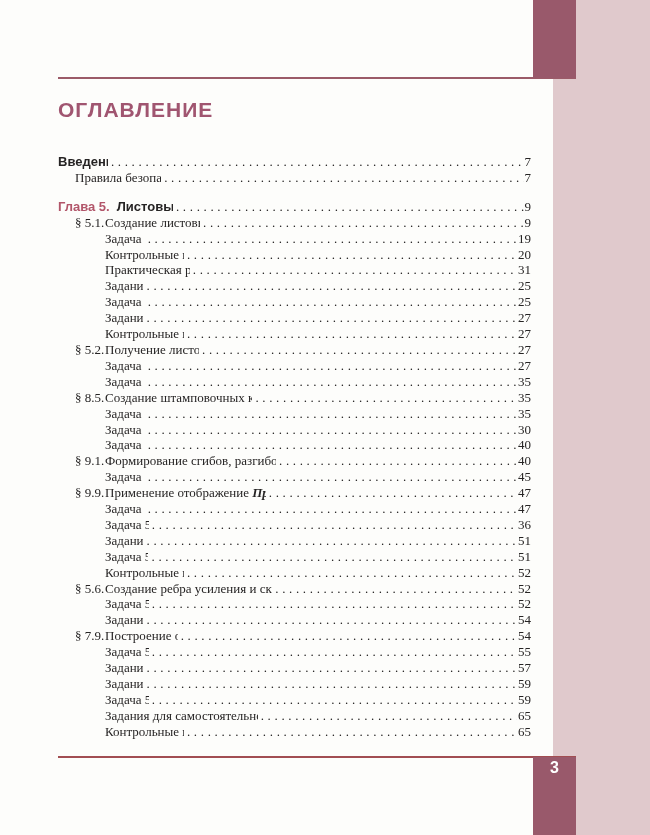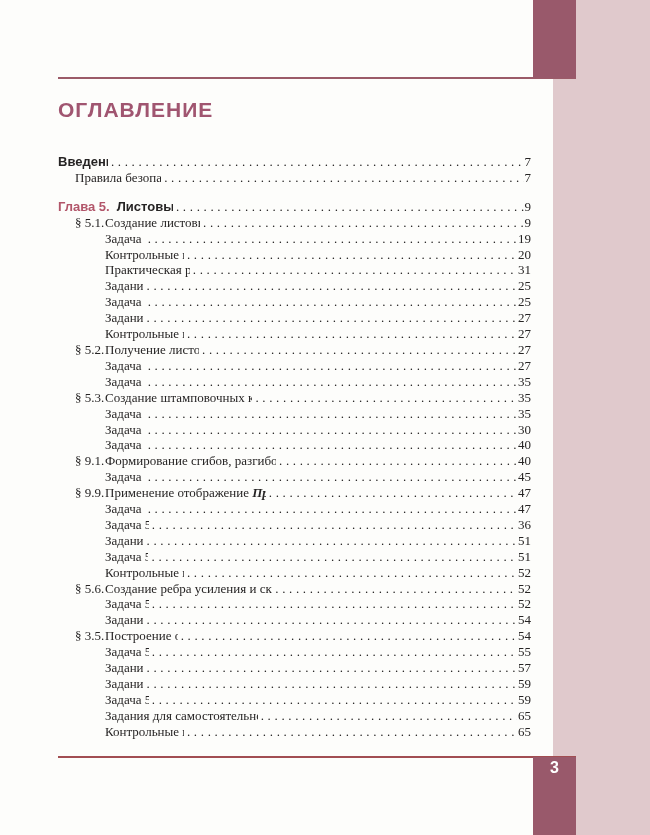--- a/index.html
+++ b/index.html
@@ -142,21 +142,21 @@
         <span class="label"><span>Задача 5.3</span></span>
         <span class="dots"></span>
         <span class="pageno">27</span>
       </div>
       <div class="row row-sub2">
         <span class="label"><span>Задача 5.4</span></span>
         <span class="dots"></span>
         <span class="pageno">35</span>
       </div>
       <div class="row row-section">
-        <span class="marker">§ 5.3.</span>
+        <span class="marker">§ 8.5.</span>
         <span class="label"><span>Создание штамповочных конструктивных элементов</span></span>
         <span class="dots"></span>
         <span class="pageno">35</span>
       </div>
       <div class="row row-sub2">
         <span class="label"><span>Задача 5.5</span></span>
         <span class="dots"></span>
         <span class="pageno">35</span>
       </div>
       <div class="row row-sub2">
@@ -221,21 +221,21 @@
         <span class="label"><span>Задача 5.12</span></span>
         <span class="dots"></span>
         <span class="pageno">52</span>
       </div>
       <div class="row row-sub2">
         <span class="label"><span>Задание 4</span></span>
         <span class="dots"></span>
         <span class="pageno">54</span>
       </div>
       <div class="row row-section">
-        <span class="marker">§ 3.5.</span>
+        <span class="marker">§ 7.9.</span>
         <span class="label"><span>Построение обечаек</span></span>
         <span class="dots"></span>
         <span class="pageno">54</span>
       </div>
       <div class="row row-sub2">
         <span class="label"><span>Задача 5.13</span></span>
         <span class="dots"></span>
         <span class="pageno">55</span>
       </div>
       <div class="row row-sub2">

